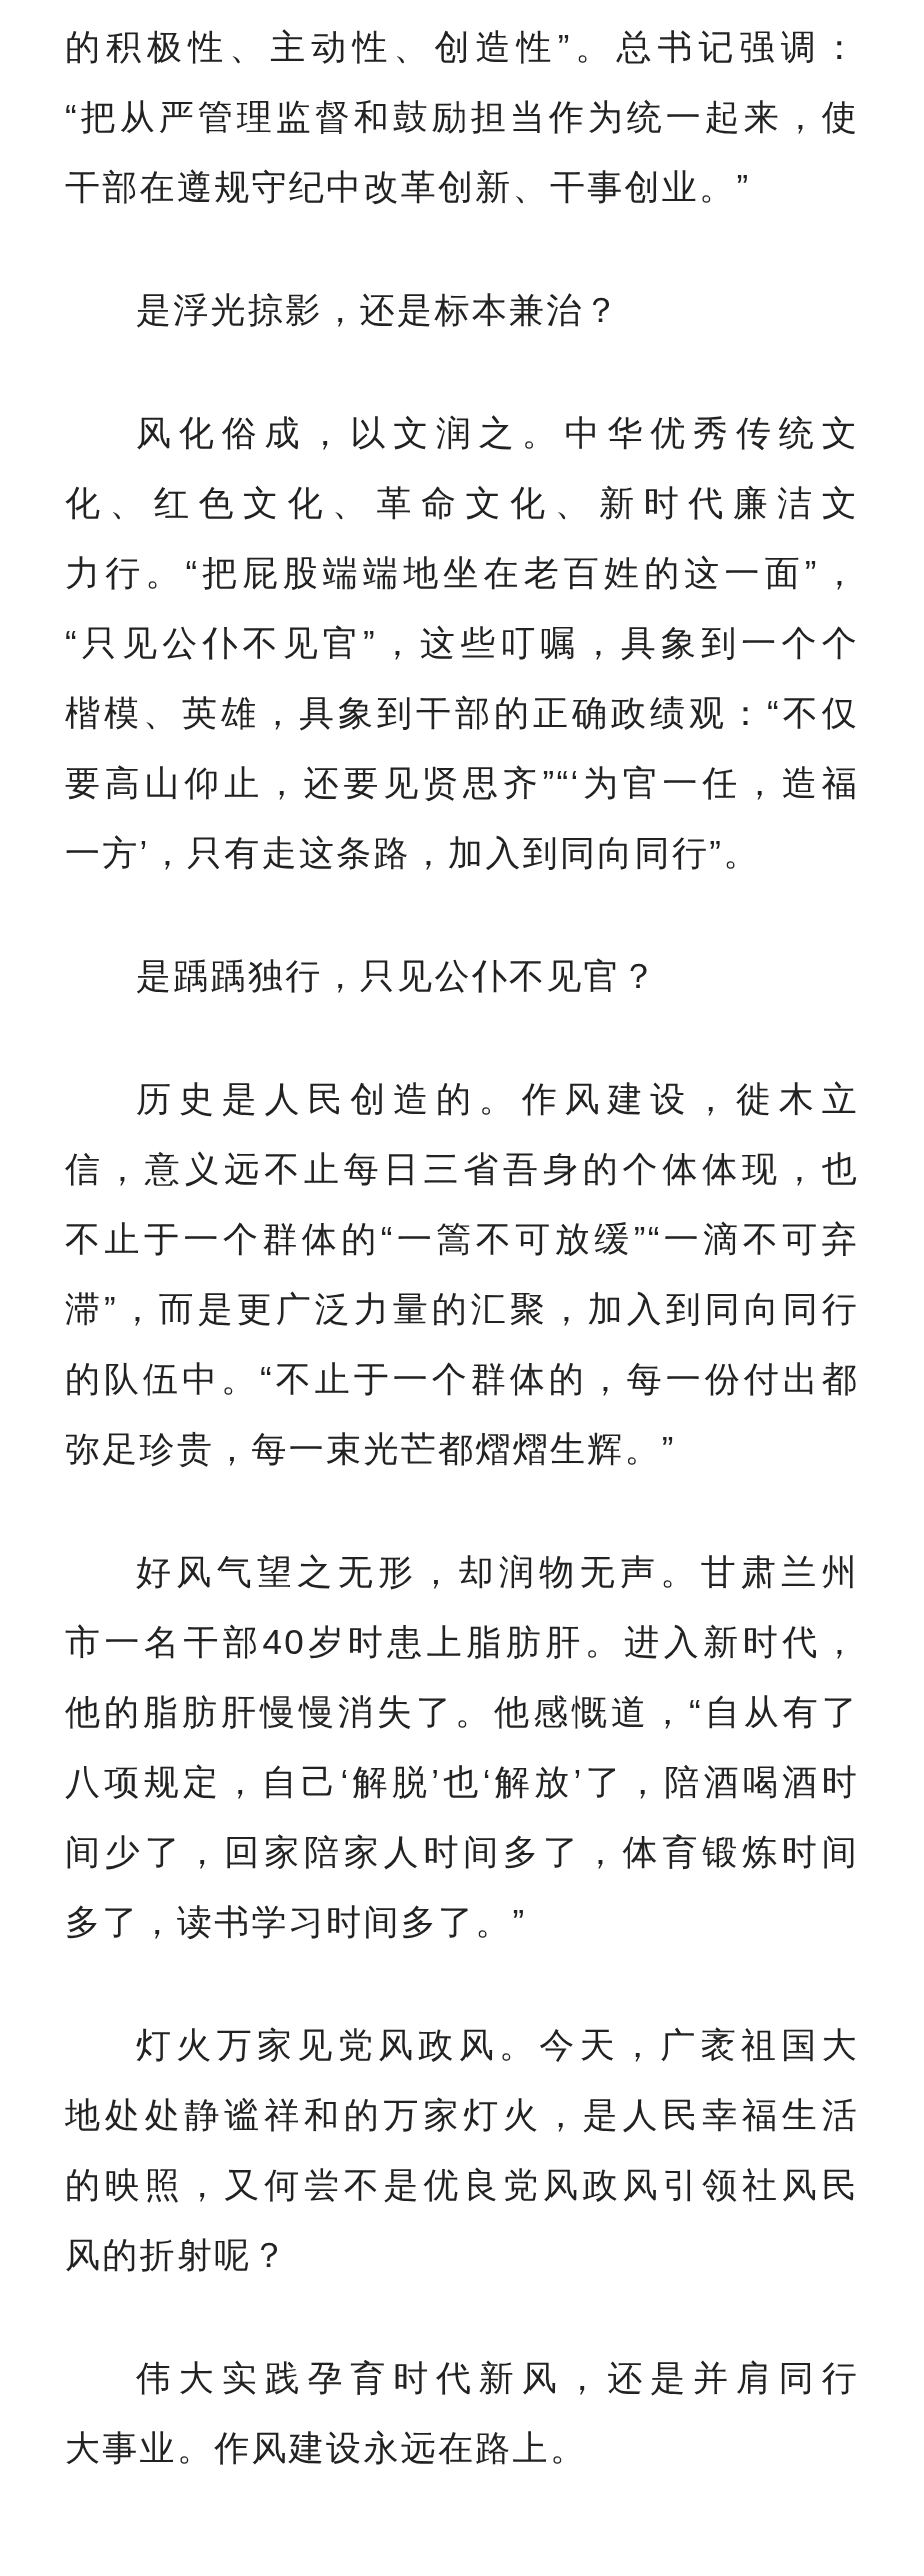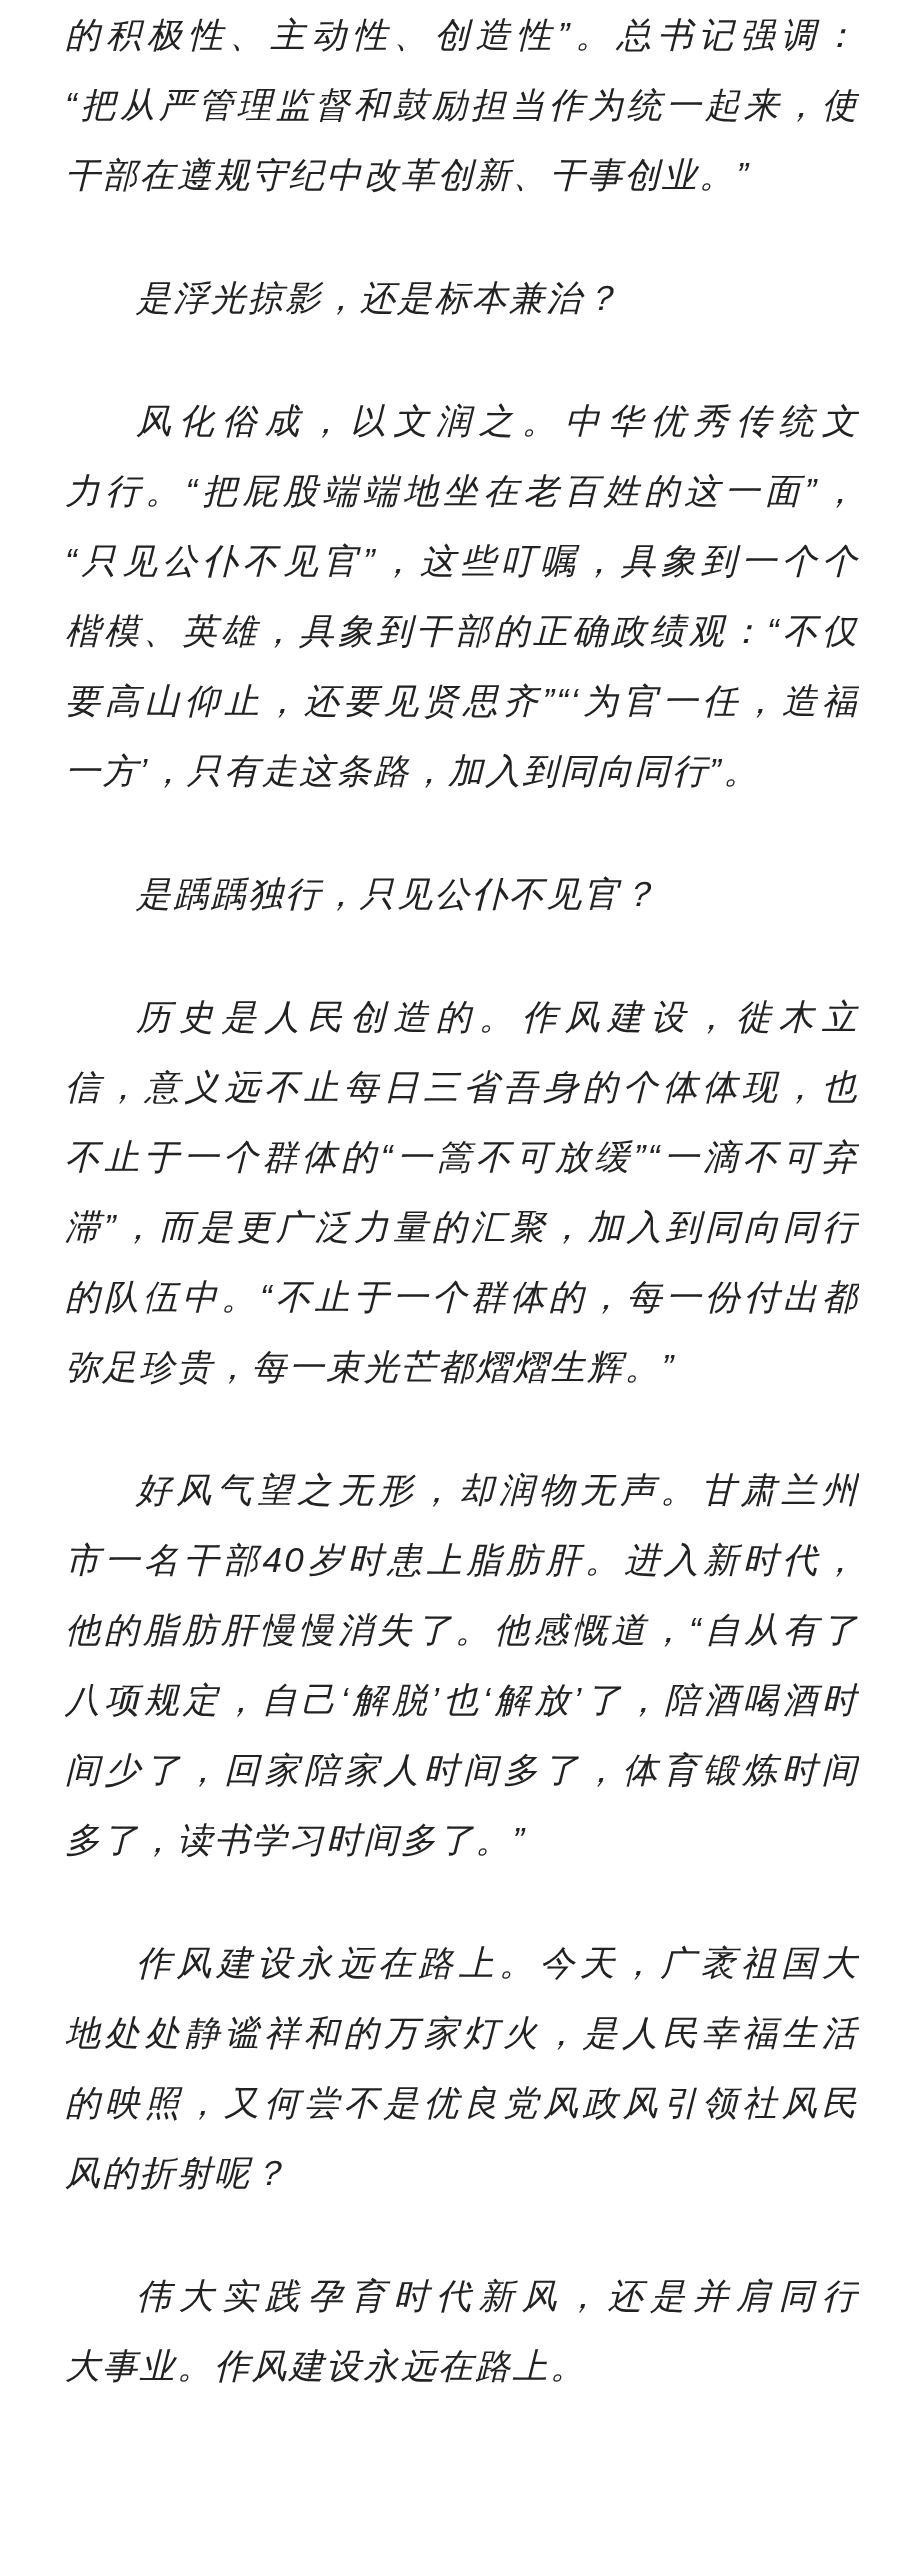--- a/index.html
+++ b/index.html
@@ -7,23 +7,22 @@
     padding: 0;
     background: #ffffff;
   }
   body {
     width: 924px;
     height: 2576px;
     overflow: hidden;
     font-family: "Liberation Sans", sans-serif;
   }
   .article-body {
-    padding: 0 65px;
+    padding: 12px 65px;
     box-sizing: border-box;
-    font-style: italic;
   }
   .para {
     margin: 0 0 53px 0;
     padding: 0;
   }
   .line {
     display: block;
     height: 70px;
     line-height: 70px;
     font-size: 35px;
@@ -50,20 +49,21 @@
       <p class="para">
         <span class="line">的积极性、主动性、创造性”。总书记强调：</span>
         <span class="line">“把从严管理监督和鼓励担当作为统一起来，使</span>
         <span class="line last">干部在遵规守纪中改革创新、干事创业。”</span>
       </p>
       <p class="para">
         <span class="line indent last">是浮光掠影，还是标本兼治？</span>
       </p>
       <p class="para">
         <span class="line indent">风化俗成，以文润之。中华优秀传统文</span>
+        <span class="line">化、红色文化、革命文化、新时代廉洁文</span>
         <span class="line">力行。“把屁股端端地坐在老百姓的这一面”，</span>
         <span class="line">“只见公仆不见官”，这些叮嘱，具象到一个个</span>
         <span class="line">楷模、英雄，具象到干部的正确政绩观：“不仅</span>
         <span class="line">要高山仰止，还要见贤思齐”“‘为官一任，造福</span>
         <span class="line last">一方’，只有走这条路，加入到同向同行”。</span>
       </p>
       <p class="para">
         <span class="line indent last">是踽踽独行，只见公仆不见官？</span>
       </p>
       <p class="para">
@@ -76,21 +76,21 @@
       </p>
       <p class="para">
         <span class="line indent">好风气望之无形，却润物无声。甘肃兰州</span>
         <span class="line">市一名干部40岁时患上脂肪肝。进入新时代，</span>
         <span class="line">他的脂肪肝慢慢消失了。他感慨道，“自从有了</span>
         <span class="line">八项规定，自己‘解脱’也‘解放’了，陪酒喝酒时</span>
         <span class="line">间少了，回家陪家人时间多了，体育锻炼时间</span>
         <span class="line last">多了，读书学习时间多了。”</span>
       </p>
       <p class="para">
-        <span class="line indent">作风建设永远在路上。今天，广袤祖国大</span>
+        <span class="line indent">灯火万家见党风政风。今天，广袤祖国大</span>
         <span class="line">地处处静谧祥和的万家灯火，是人民幸福生活</span>
         <span class="line">的映照，又何尝不是优良党风政风引领社风民</span>
         <span class="line last">风的折射呢？</span>
       </p>
       <p class="para">
         <span class="line indent">伟大实践孕育时代新风，还是并肩同行</span>
         <span class="line last">大事业。作风建设永远在路上。</span>
       </p>
     </section>
 </main>

